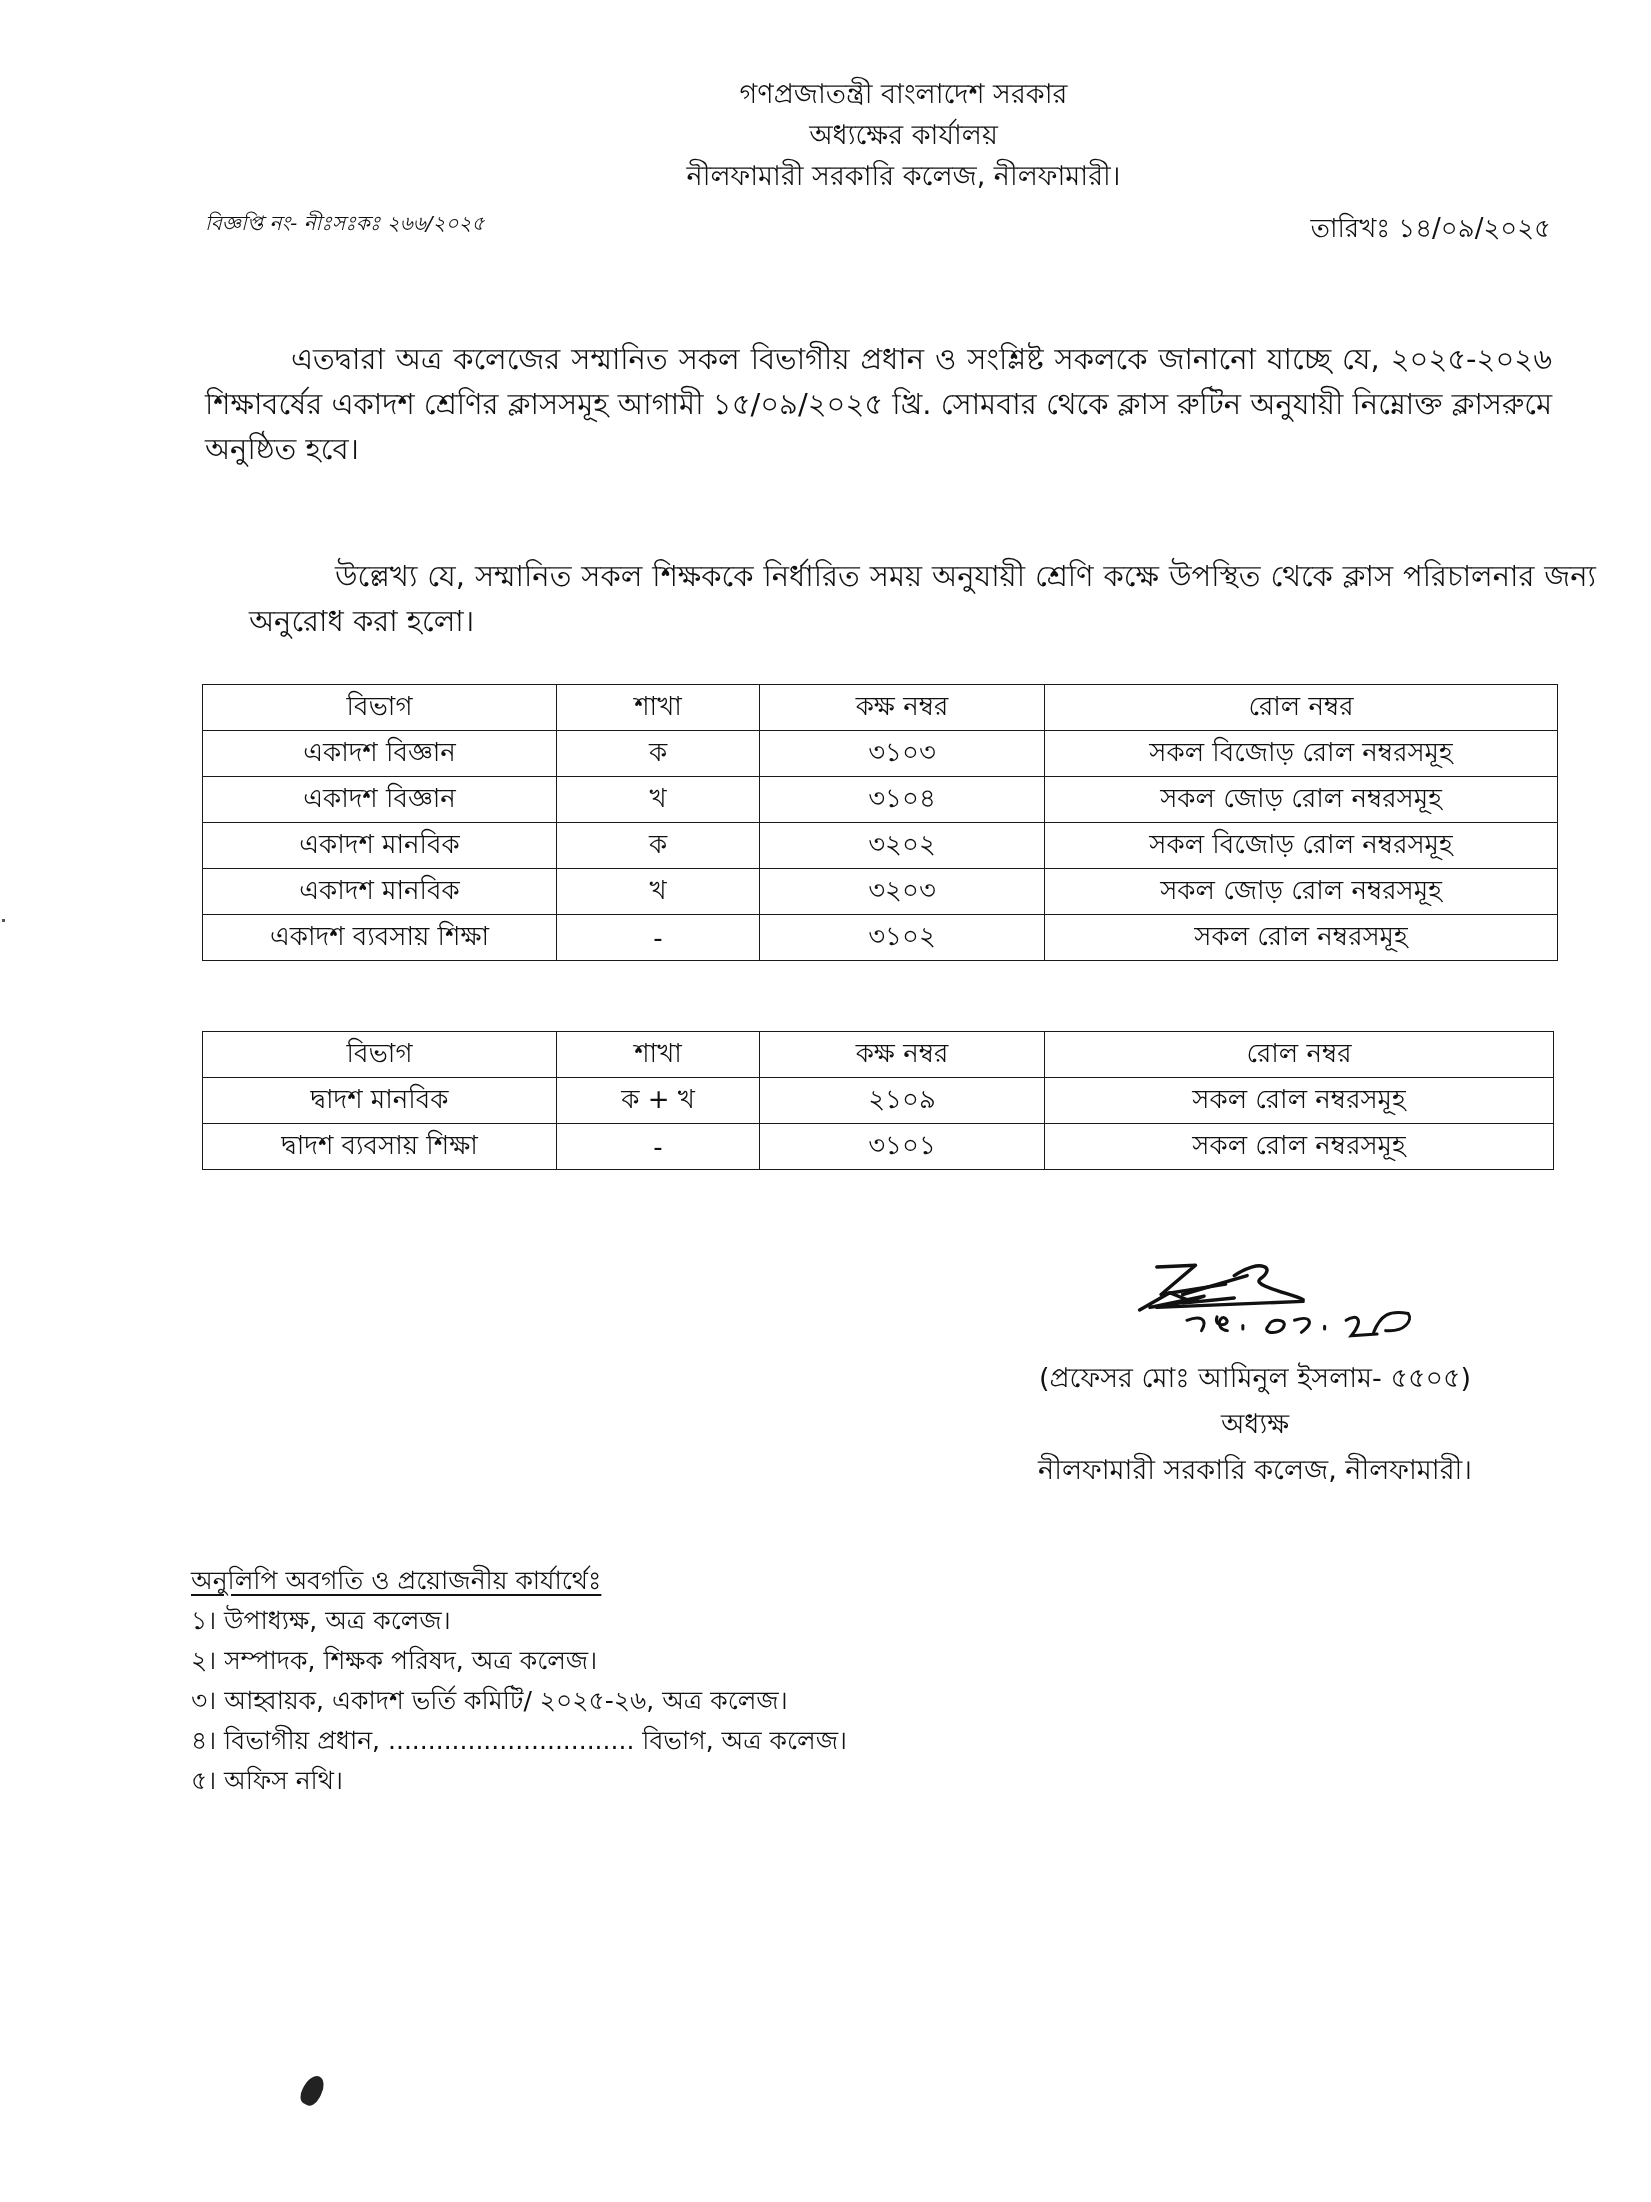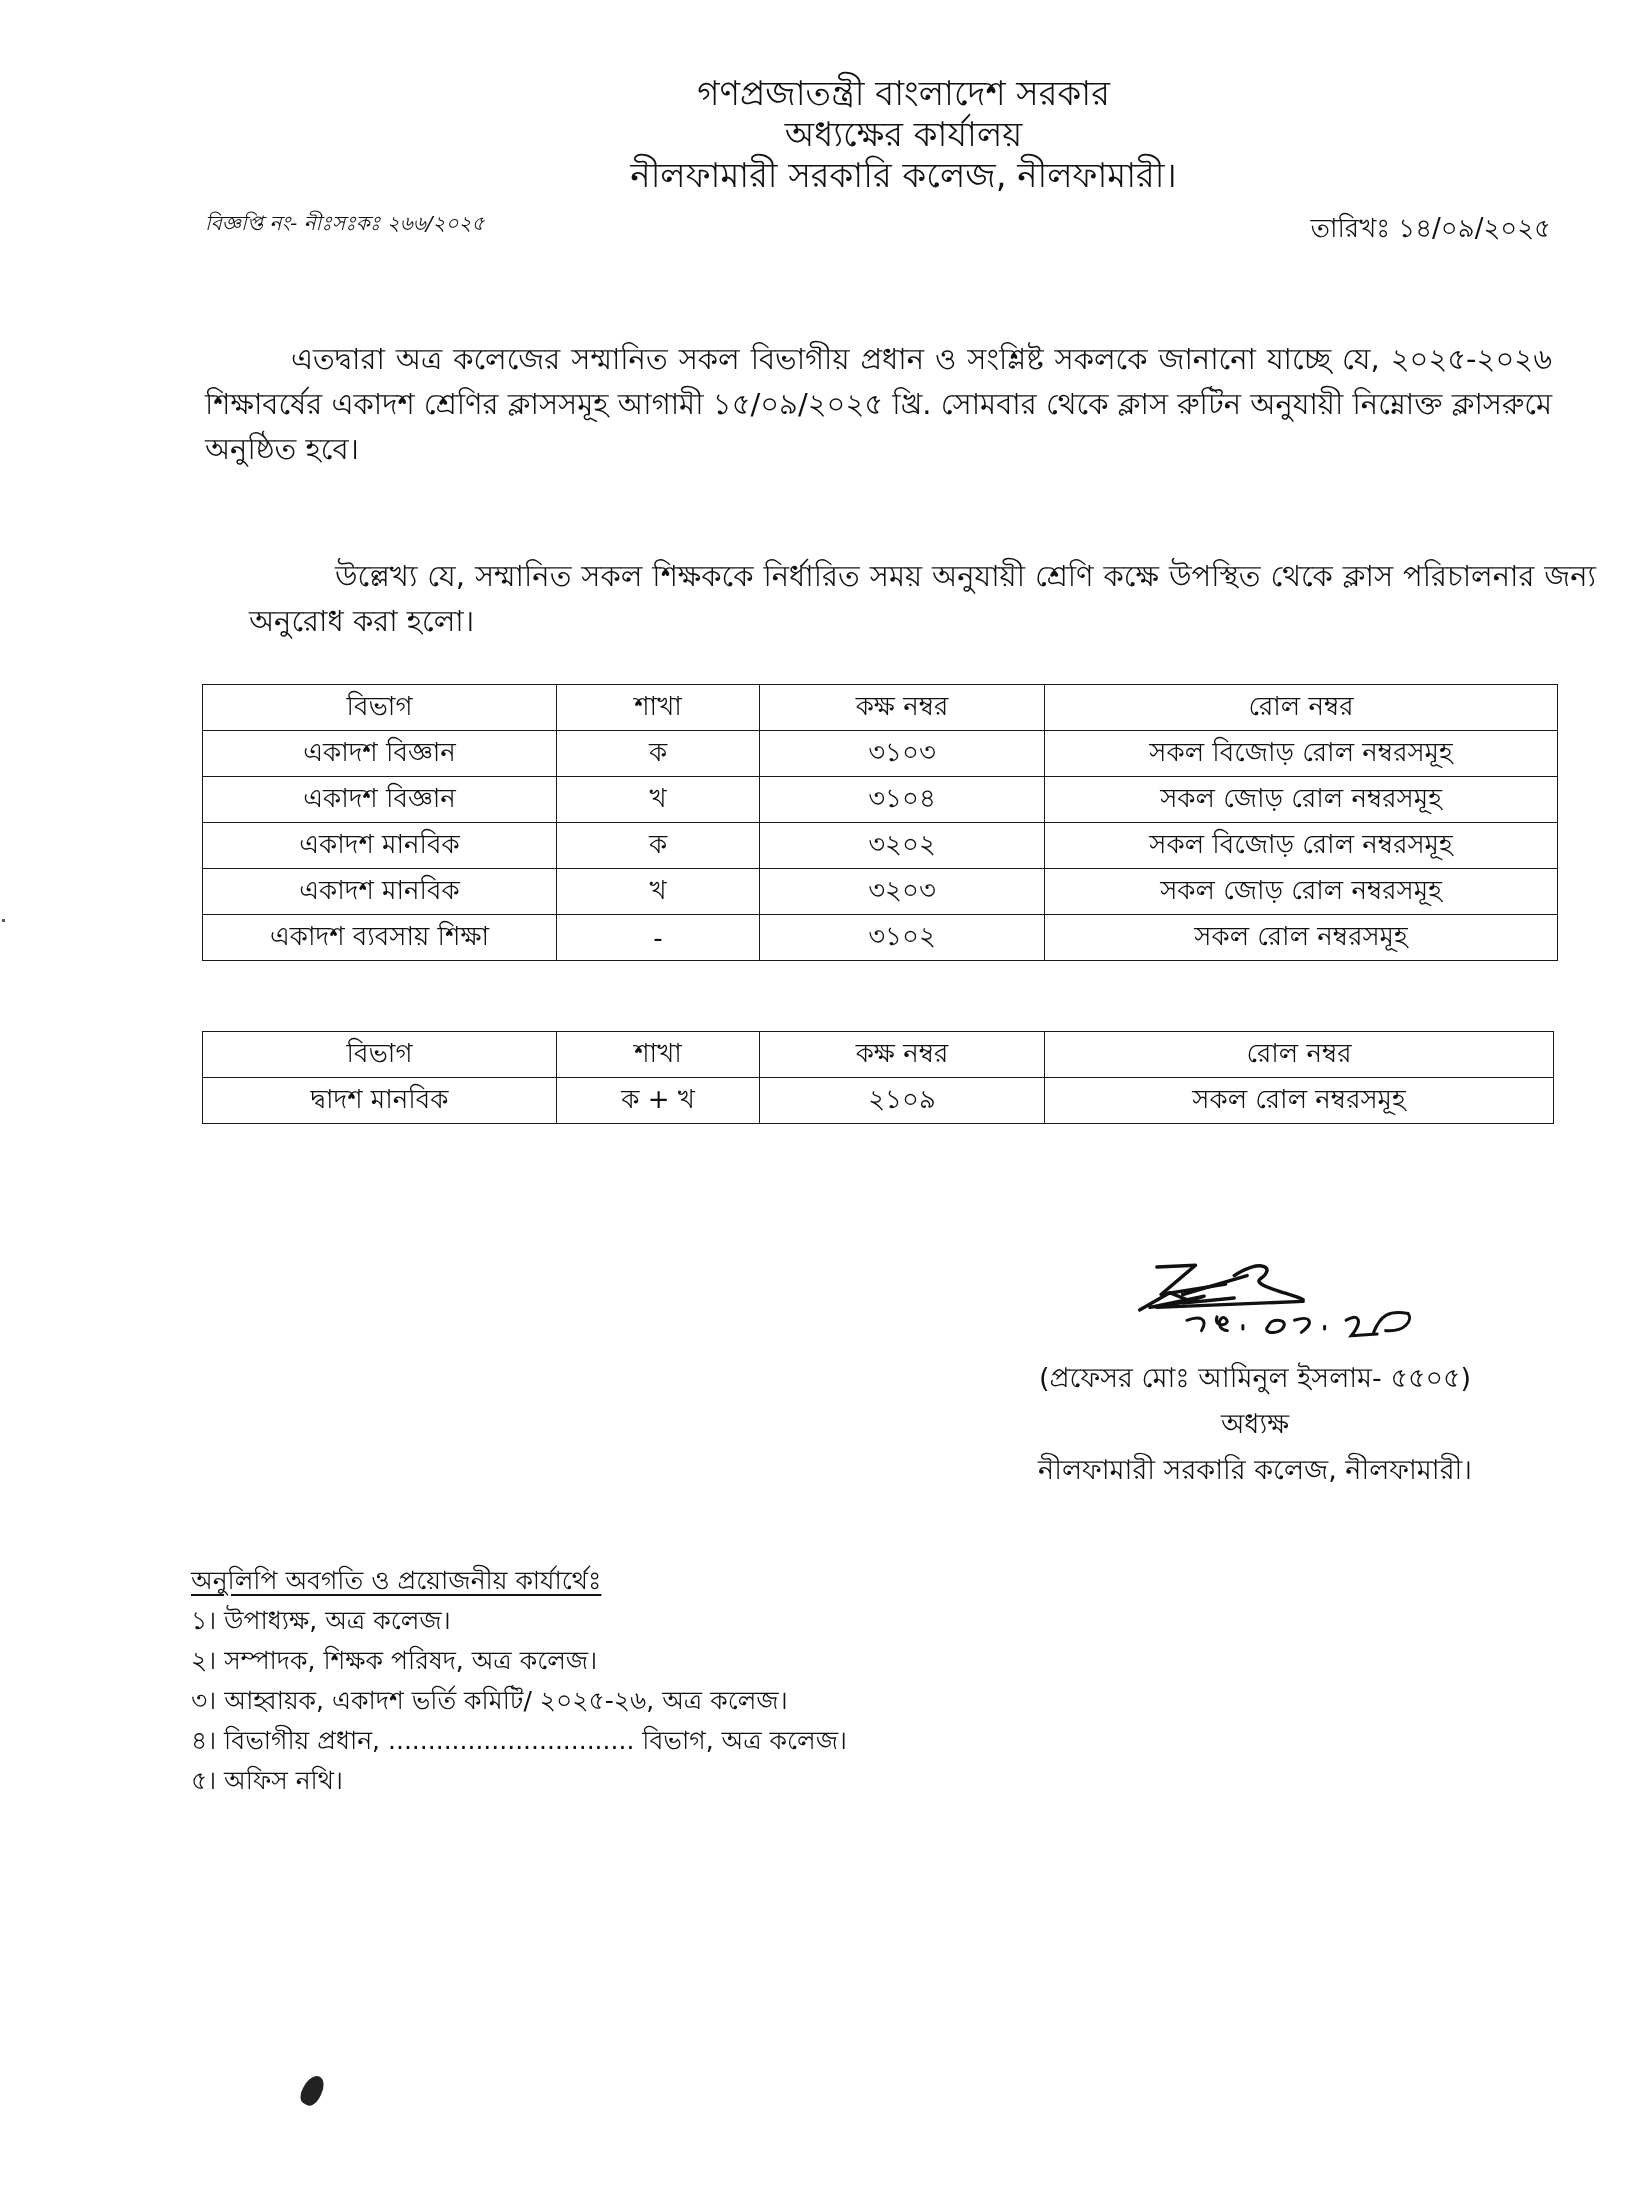--- a/index.html
+++ b/index.html
@@ -15,21 +15,21 @@
     color: #111111;
     font-family: "DejaVu Sans", "Liberation Sans", sans-serif;
   }
 
   .header {
     position: absolute;
     left: 0;
     top: 73px;
     width: 100%;
     text-align: center;
-    font-size: 34px;
+    font-size: 27px;
     line-height: 41px;
   }
   .header div { margin-left: 155px; }
 
   .memo-no {
     position: absolute;
     left: 205px;
     top: 208px;
     font-size: 20px;
     font-style: italic;
@@ -187,20 +187,26 @@
       <th class="c2">শাখা</th>
       <th class="c3">কক্ষ নম্বর</th>
       <th class="c4">রোল নম্বর</th>
     </tr>
   </thead>
   <tbody>
     <tr>
       <td>দ্বাদশ মানবিক</td>
       <td>ক + খ</td>
       <td>২১০৯</td>
+      <td>সকল রোল নম্বরসমূহ</td>
+    </tr>
+    <tr>
+      <td>দ্বাদশ ব্যবসায় শিক্ষা</td>
+      <td>-</td>
+      <td>৩১০১</td>
       <td>সকল রোল নম্বরসমূহ</td>
     </tr>
   </tbody>
 </table>
 
 <svg class="signature" viewBox="0 0 430 130">
   <g fill="none" stroke="#111" stroke-width="4" stroke-linecap="round" stroke-linejoin="round">
     <path d="M30 8 L75 6 L35 40 L110 28"></path>
     <path d="M10 58 L45 38 L70 48 L22 55 L85 42 L60 50 L120 44"></path>
     <path d="M60 40 L135 18"></path>

